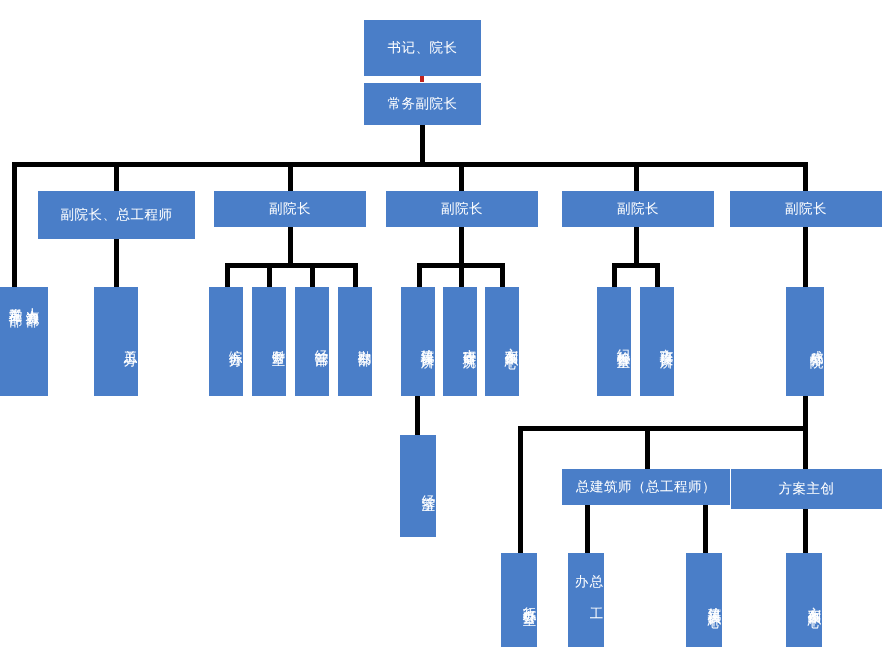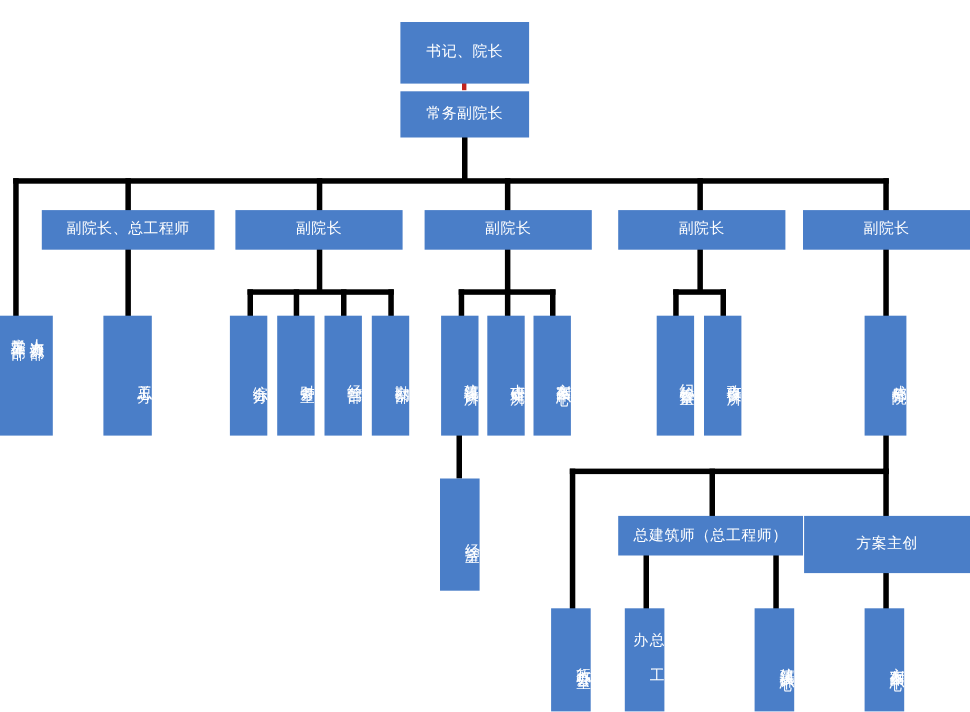--- a/index.html
+++ b/index.html
@@ -124,21 +124,21 @@
 
   <div class="line" style="left:585px; top:504px; width:5px; height:50px;"></div>
   <div class="line" style="left:703px; top:504px; width:5px; height:50px;"></div>
 
   <div class="line" style="left:803px; top:504px; width:5px; height:50px;"></div>
 
   <div class="node h" style="left:364px; top:20px; width:117px; height:56px;">书记、院长</div>
 
   <div class="node h" style="left:364px; top:83px; width:117px; height:42px;">常务副院长</div>
 
-  <div class="node h" style="left:38px; top:191px; width:157px; height:36px;">副院长、总工程师</div>
+  <div class="node h" style="left:38px; top:191px; width:157px; height:48px;">副院长、总工程师</div>
   <div class="node h" style="left:214px; top:191px; width:152px; height:36px;">副院长</div>
   <div class="node h" style="left:386px; top:191px; width:152px; height:36px;">副院长</div>
   <div class="node h" style="left:562px; top:191px; width:152px; height:36px;">副院长</div>
   <div class="node h" style="left:730px; top:191px; width:152px; height:36px;">副院长</div>
 
   <div class="node vdual" style="left:0px; top:287px; width:48px; height:109px;">
     <span>人力资源部</span>
     <span>党群工作部</span>
   </div>
 
@@ -154,20 +154,20 @@
   <div class="node v" style="left:485px; top:287px; width:34px; height:109px;">方案创作中心</div>
 
   <div class="node v" style="left:597px; top:287px; width:34px; height:109px;">纪检督察室</div>
   <div class="node v" style="left:640px; top:287px; width:34px; height:109px;">市政设计所</div>
 
   <div class="node v" style="left:786px; top:287px; width:38px; height:109px;">成都分院</div>
 
   <div class="node v" style="left:400px; top:435px; width:36px; height:102px;">经济室</div>
 
   <div class="node h" style="left:562px; top:469px; width:168px; height:36px;font-family:Liberation Serif, serif;">总建筑师（总工程师）</div>
-  <div class="node h" style="left:731px; top:469px; width:151px; height:52px;">方案主创</div>
+  <div class="node h" style="left:731px; top:469px; width:151px; height:40px;">方案主创</div>
 
   <div class="node v" style="left:501px; top:553px; width:36px; height:94px;">行政办公室</div>
   <div class="node v spaced" style="left:568px; top:553px; width:36px; height:94px;">总 工 办</div>
   <div class="node v" style="left:686px; top:553px; width:36px; height:94px;">建筑设计中心</div>
   <div class="node v" style="left:786px; top:553px; width:36px; height:94px;">方案创作中心</div>
 
 </div>
 
 </body></html>

